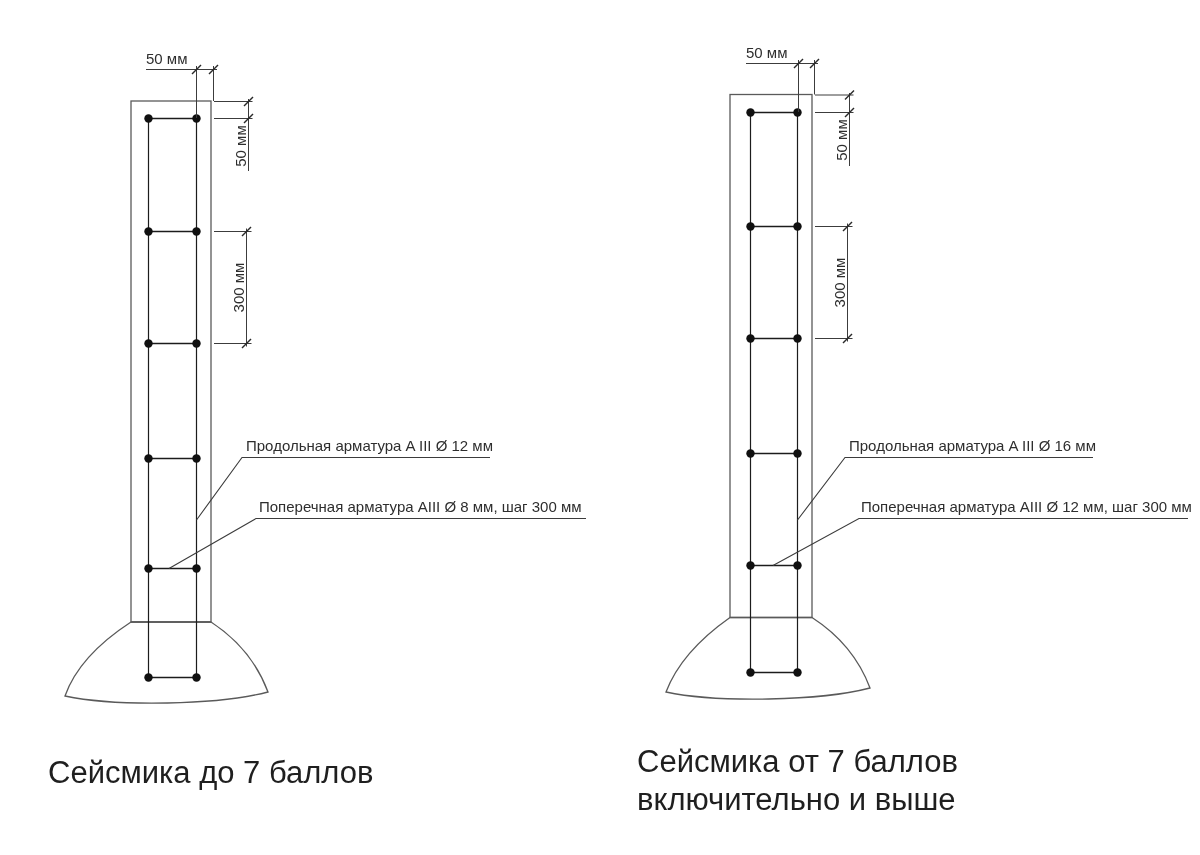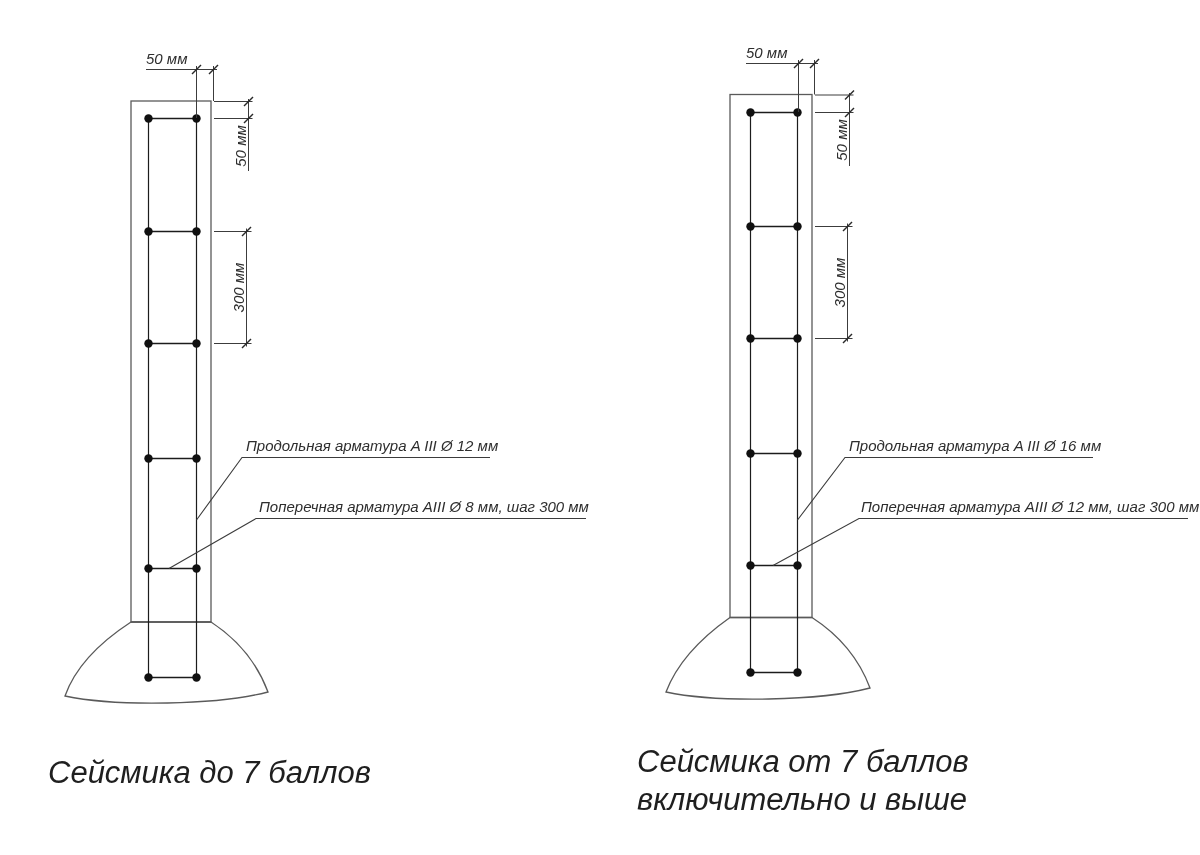--- a/index.html
+++ b/index.html
@@ -3,21 +3,20 @@
 <meta charset="utf-8">
 <style>
   html, body { margin: 0; padding: 0; background: #ffffff; }
   .canvas {
     position: relative;
     width: 1200px;
     height: 855px;
     background: #ffffff;
     font-family: "Liberation Sans", "DejaVu Sans", sans-serif;
     overflow: hidden;
-    font-style: italic;
   }
   svg { display: block; }
   
   .outline   { fill: none; stroke: #5a5a5a; stroke-width: 1.3; }
   .junction  { stroke: #5a5a5a; stroke-width: 1.1; }
   .rebar-v   { stroke: #1c1c1c; stroke-width: 1.2; }
   .tie       { stroke: #1c1c1c; stroke-width: 1.6; }
   .dot       { stroke: none; }
   .dimline   { stroke: #3c3c3c; stroke-width: 1; fill: none; }
   .extline   { stroke: #3c3c3c; stroke-width: 1; }

